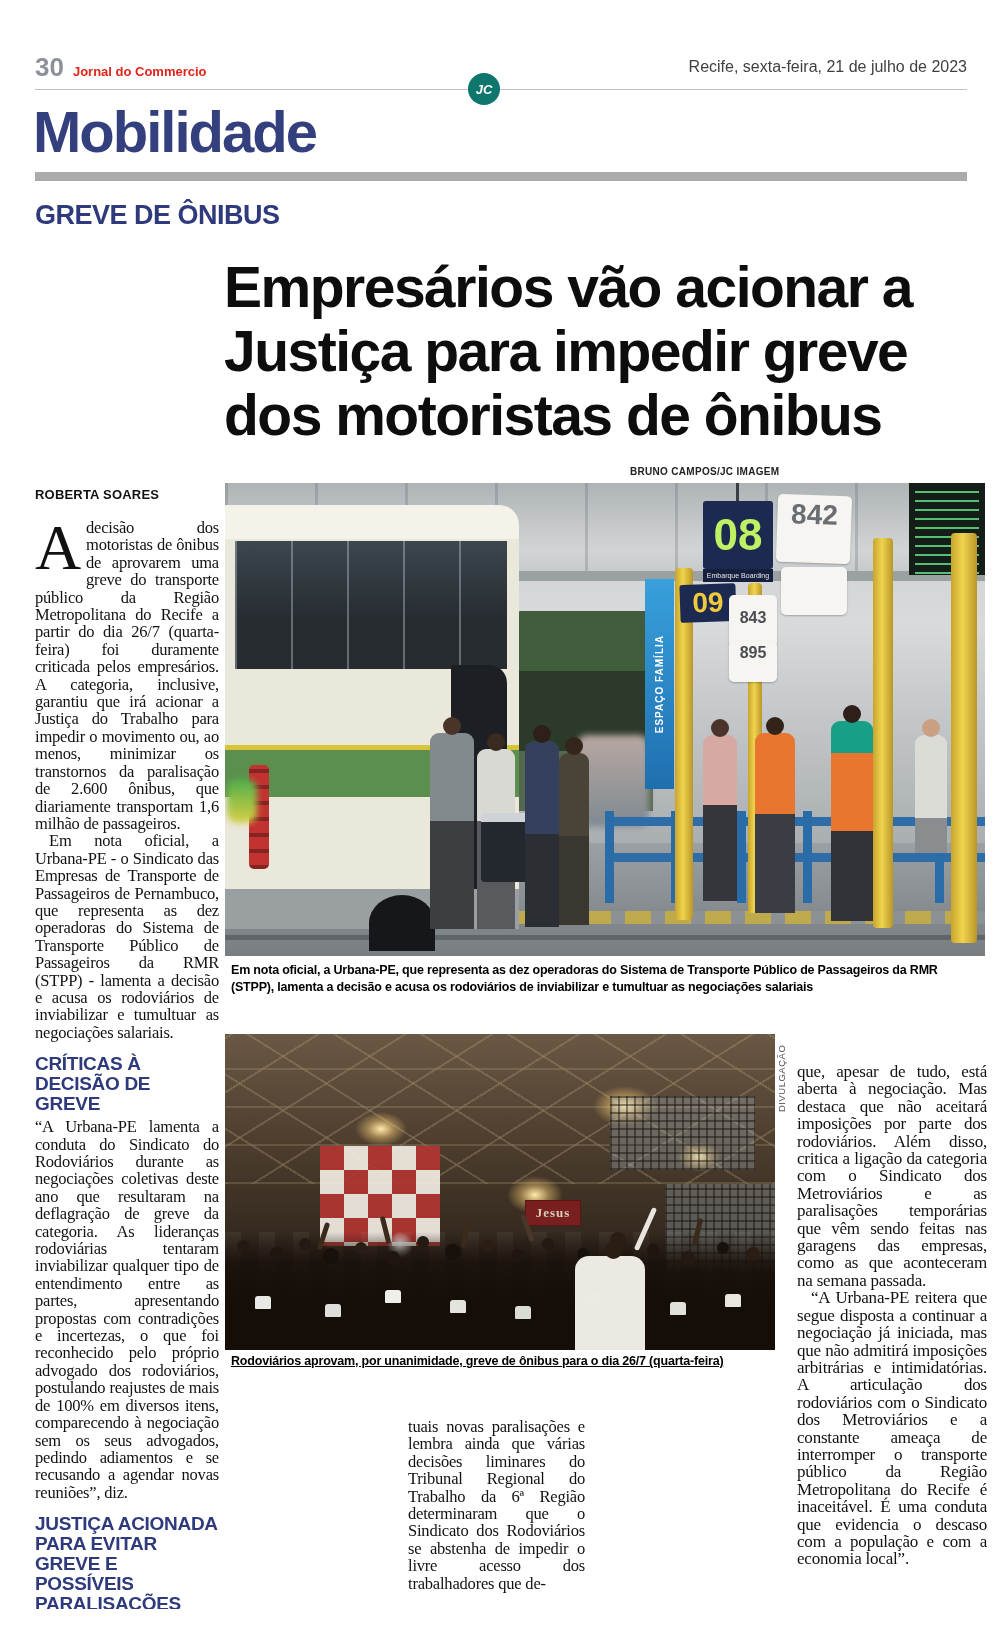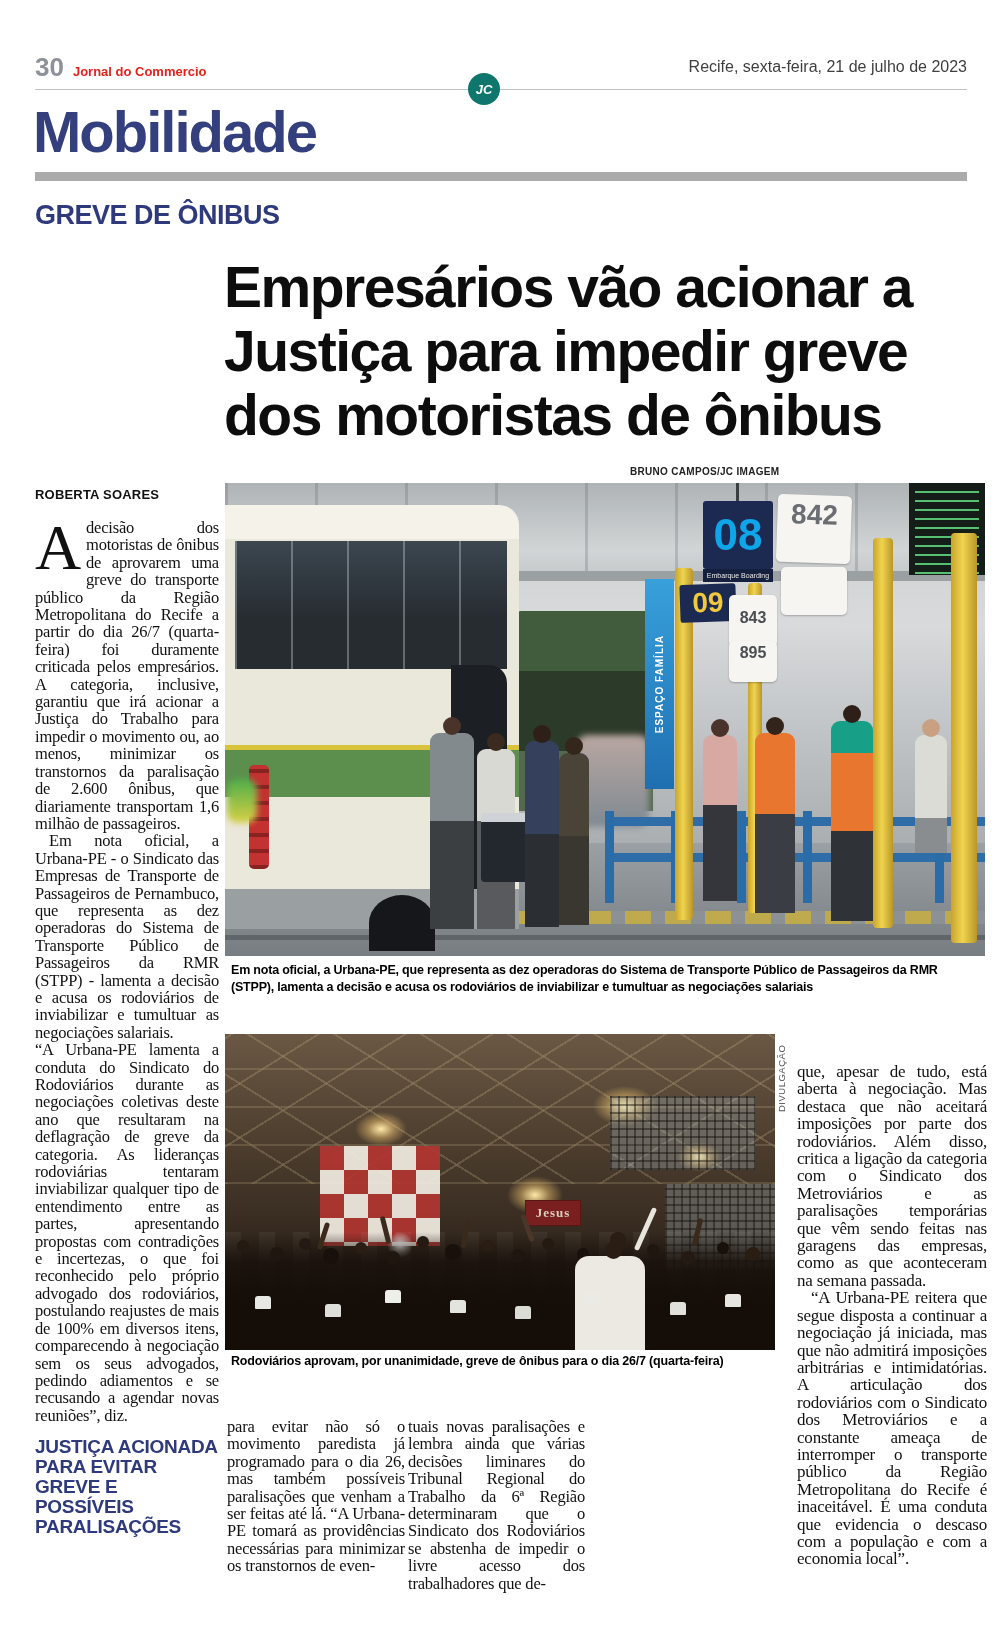--- a/index.html
+++ b/index.html
@@ -46,21 +46,21 @@
   .col1{left:35px;top:519px;width:184px;height:1090px;}
   .col2{left:227px;top:1418px;width:178px;height:205px;}
   .col3{left:408px;top:1418px;width:177px;height:205px;}
   .col4{left:608px;top:1418px;width:176px;height:205px;}
   .col5{left:797px;top:1063px;width:190px;height:505px;font-size:17px;line-height:17.4px;}
 
   
   .caption{font-family:"Liberation Sans",sans-serif;font-weight:bold;font-size:12.5px;
            line-height:17px;letter-spacing:-0.2px;color:#000;}
   .cap1{left:231px;top:962px;width:748px;}
-  .cap2{left:231px;top:1353px;width:540px;}
+  .cap2{left:231px;top:1353px;width:540px;text-decoration:underline;}
   .credit2{left:776px;top:1032px;height:80px;writing-mode:vertical-rl;transform:rotate(180deg);
            font-family:"Liberation Sans",sans-serif;font-size:9.5px;letter-spacing:0.5px;color:#555;}
 
   
   .photo1{left:225px;top:483px;width:760px;height:473px;background:linear-gradient(#c9ccce 0%,#d8dadb 30%,#b9bdc0 60%,#94999c 100%);overflow:hidden;}
   .p1-ceiling{left:0;top:0;width:760px;height:96px;
       background:linear-gradient(#aeb3b6,#d2d5d6 70%,#c4c7c9);
       background-image:repeating-linear-gradient(90deg,rgba(90,95,100,.25) 0 3px,transparent 3px 90px),
                        linear-gradient(#aeb3b6,#d2d5d6 70%,#c4c7c9);}
   .p1-beam{left:0;top:88px;width:760px;height:10px;background:#9ba0a3;}
@@ -88,21 +88,21 @@
       background:repeating-linear-gradient(90deg,#2a6ca8 0 9px,transparent 9px 66px),
                  linear-gradient(transparent 0 6px,#2e6da8 6px 15px,transparent 15px 42px,#2e6da8 42px 51px,transparent 51px);}
   .pole{background:linear-gradient(90deg,#c8a42d,#f0d44e 45%,#b9962a);border-radius:4px;}
   .p1-banner{left:420px;top:96px;width:29px;height:210px;background:linear-gradient(#38a0dc,#1f6fb0);
       display:flex;align-items:center;justify-content:center;}
   .p1-banner span{writing-mode:vertical-rl;transform:rotate(180deg);color:#fff;
       font-family:"Liberation Sans",sans-serif;font-weight:bold;font-size:10px;letter-spacing:1px;}
   .p1-rod{left:511px;top:0;width:3px;height:20px;background:#3a3f44;}
   .sign08{left:478px;top:18px;width:70px;height:68px;background:#1c2a52;border-radius:3px;
       display:flex;align-items:center;justify-content:center;
-      font-family:"Liberation Sans",sans-serif;font-weight:bold;font-size:44px;color:#0ea5e9;}
+      font-family:"Liberation Sans",sans-serif;font-weight:bold;font-size:44px;color:#bef264;}
   .sign08sub{left:478px;top:86px;width:70px;height:13px;background:#15203e;color:#e8e8e8;
       font-family:"Liberation Sans",sans-serif;font-size:7px;text-align:center;line-height:13px;}
   .sign09{left:455px;top:101px;width:56px;height:38px;background:#1c2a52;border-radius:3px;
       display:flex;align-items:center;justify-content:center;transform:rotate(-2deg);
       font-family:"Liberation Sans",sans-serif;font-weight:bold;font-size:28px;color:#f0c93c;}
   .whitecard{background:#f6f5f1;border-radius:5px;box-shadow:0 1px 2px rgba(0,0,0,.25);
       display:flex;align-items:flex-start;justify-content:center;
       font-family:"Liberation Sans",sans-serif;font-weight:bold;color:#6a6e72;}
   .card842{left:552px;top:12px;width:74px;height:64px;font-size:28px;transform:rotate(2deg);padding-top:4px;}
   .cardblank{left:556px;top:84px;width:66px;height:48px;}
@@ -222,20 +222,21 @@
     <div class="person" style="left:530px;top:250px;width:40px;height:180px;--skin:#33241b;background:linear-gradient(#e8762e 0 45%,#3a3d44 45%);"></div>
     <div class="person" style="left:606px;top:238px;width:42px;height:200px;--skin:#2e2018;background:linear-gradient(#17a087 0 16%,#e8762e 16% 55%,#2f3338 55%);"></div>
     <div class="person" style="left:690px;top:252px;width:32px;height:118px;--skin:#c9a182;background:linear-gradient(#dcdcd6 0 70%,#8a8d90 70%);"></div>
   </div>
 
   <div class="abs caption cap1">Em nota oficial, a Urbana-PE, que representa as dez operadoras do Sistema de Transporte Público de Passageiros da RMR (STPP), lamenta a decisão e acusa os rodoviários de inviabilizar e tumultuar as negociações salariais</div>
 
   <div class="abs bodycol col1">
     <p class="noindent"><span class="dropcap">A</span><span>decisão dos motoristas de ônibus de aprovarem uma greve do transporte público da Região Metropolitana do Recife a partir do dia 26/7 (quarta-feira) foi duramente criticada pelos empresários. A categoria, inclusive, garantiu que irá acionar a Justiça do Trabalho para impedir o movimento ou, ao menos, minimizar os transtornos da paralisação de 2.600 ônibus, que diariamente transportam 1,6 milhão de passageiros.</span></p>
     <p>Em nota oficial, a Urbana-PE - o Sindicato das Empresas de Transporte de Passageiros de Pernambuco, que representa as dez operadoras do Sistema de Transporte Público de Passageiros da RMR (STPP) - lamenta a decisão e acusa os rodoviários de inviabilizar e tumultuar as negociações salariais.</p>
+    <div class="xhead">CRÍTICAS À DECISÃO DE GREVE</div>
     <p class="noindent">“A Urbana-PE lamenta a conduta do Sindicato do Rodoviários durante as negociações coletivas deste ano que resultaram na deflagração de greve da categoria. As lideranças rodoviárias tentaram inviabilizar qualquer tipo de entendimento entre as partes, apresentando propostas com contradições e incertezas, o que foi reconhecido pelo próprio advogado dos rodoviários, postulando reajustes de mais de 100% em diversos itens, comparecendo à negociação sem os seus advogados, pedindo adiamentos e se recusando a agendar novas reuniões”, diz.</p>
     <div class="xhead">JUSTIÇA ACIONADA PARA EVITAR GREVE E POSSÍVEIS PARALISAÇÕES</div>
 
   </div>
 
   <div class="abs photo2">
     <div class="abs p2-truss"></div>
     <div class="glow" style="left:130px;top:78px;width:52px;height:34px;"></div>
     <div class="glow" style="left:368px;top:52px;width:64px;height:40px;"></div>
     <div class="glow" style="left:282px;top:142px;width:56px;height:38px;"></div>
@@ -254,23 +255,20 @@
     <div class="arm" style="left:300px;top:180px;transform:rotate(-20deg);background:#4a372a;"></div>
     <div class="arm" style="left:470px;top:184px;transform:rotate(14deg);"></div>
     <div class="abs p2-white"></div>
     <div class="arm" style="left:418px;top:172px;height:46px;transform:rotate(24deg);background:#e8e5de;"></div>
     <div class="abs p2-chairs"></div>
   </div>
 
   <div class="abs credit2">DIVULGAÇÃO</div>
   <div class="abs caption cap2">Rodoviários aprovam, por unanimidade, greve de ônibus para o dia 26/7 (quarta-feira)</div>
 
-  <div class="abs bodycol col2">
-    <p class="noindent">para evitar não só o movimento paredista já programado para o dia 26, mas também possíveis paralisações que venham a ser feitas até lá. “A Urbana-PE tomará as providências necessárias para minimizar os transtornos de even-</p>
-  </div>
   <div class="abs bodycol col3">
     <p class="noindent">tuais novas paralisações e lembra ainda que várias decisões liminares do Tribunal Regional do Trabalho da 6ª Região determinaram que o Sindicato dos Rodoviários se abstenha de impedir o livre acesso dos trabalhadores que de-</p>
   </div>
 
   <div class="abs bodycol col5">
     <p class="noindent">que, apesar de tudo, está aberta à negociação. Mas destaca que não aceitará imposições por parte dos rodoviários. Além disso, critica a ligação da categoria com o Sindicato dos Metroviários e as paralisações temporárias que vêm sendo feitas nas garagens das empresas, como as que aconteceram na semana passada.</p>
     <p>“A Urbana-PE reitera que segue disposta a continuar a negociação já iniciada, mas que não admitirá imposições arbitrárias e intimidatórias. A articulação dos rodoviários com o Sindicato dos Metroviários e a constante ameaça de interromper o transporte público da Região Metropolitana do Recife é inaceitável. É uma conduta que evidencia o descaso com a população e com a economia local”.</p>
   </div>
 
 </div>

